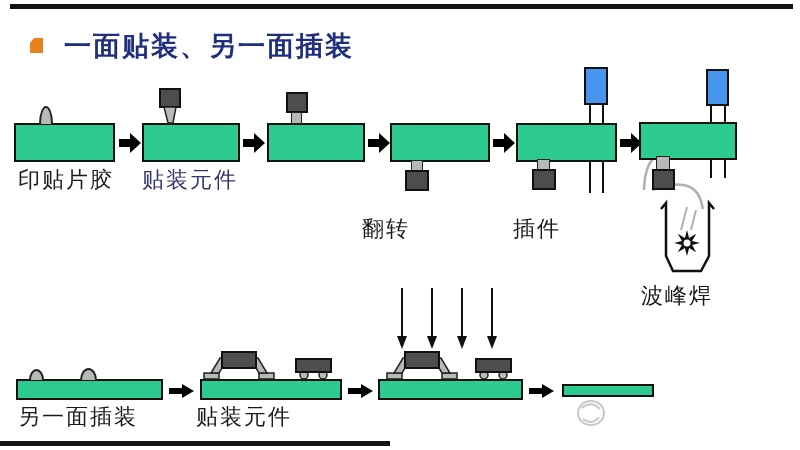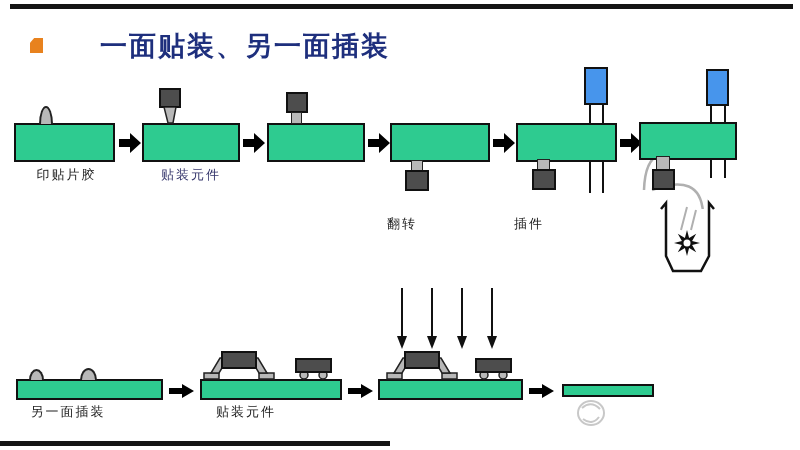--- a/index.html
+++ b/index.html
@@ -7,30 +7,30 @@
   #slide{position:relative;width:800px;height:450px;background:#ffffff;overflow:hidden;}
 
   .rule{position:absolute;background:#141414;}
   #rule-top{left:10px;top:4px;width:783px;height:5px;}
   #rule-bottom{left:0;top:441px;width:390px;height:5px;}
 
   #title-bullet{position:absolute;left:30px;top:38px;width:13px;height:15px;
     background:var(--accent-orange,#e8821e);
     clip-path:polygon(0 32%,32% 0,100% 0,100% 100%,0 100%);}
   #page-title{position:absolute;left:64px;top:28px;font-size:27px;font-weight:bold;
-    color:var(--title-navy,#1e2f7d);letter-spacing:2px;white-space:nowrap;margin-left:36px;}
+    color:var(--title-navy,#1e2f7d);letter-spacing:2px;white-space:nowrap;}
 
   .board{position:absolute;background:var(--pcb-green,#2ecb90);border:2px solid #111;box-sizing:border-box;}
   .dome{position:absolute;background:var(--component-light,#b8b8b8);border:2px solid #222;border-bottom:none;
     border-radius:50% 50% 0 0 / 100% 100% 0 0;box-sizing:border-box;}
   .sq{position:absolute;background:var(--component-dark,#4d4d4d);border:2px solid #111;box-sizing:border-box;}
   .pad{position:absolute;background:var(--component-light,#b8b8b8);border:1px solid #222;box-sizing:border-box;}
   .cap{position:absolute;background:var(--capacitor-blue,#4795ec);border:2px solid #111;box-sizing:border-box;}
   .leg{position:absolute;width:2px;background:#111;}
-  .lbl{position:absolute;font-size:13px;line-height:1.2;color:#1a1a1a;text-align:center;letter-spacing:2px;white-space:nowrap;}
+  .lbl{position:absolute;font-size:22px;line-height:1.2;color:#1a1a1a;letter-spacing:2px;white-space:nowrap;}
   .lbl.blue{color:var(--label-blue,#34356b);}
   .icon{position:absolute;}
   #watermark-text{position:absolute;left:606px;top:401px;font-size:22px;letter-spacing:2px;
     color:var(--watermark-gray,#c8c8c8);white-space:nowrap;}
 </style>
 </head>
 <body>
 
 <div id="slide">
 
@@ -77,21 +77,21 @@
     </svg>
 
   <div class="board" style="left:516px;top:123px;width:101px;height:39px"></div>
   <div class="cap" style="left:584px;top:67px;width:24px;height:38px"></div>
   <div class="leg" style="left:589px;top:105px;height:19px"></div>
   <div class="leg" style="left:602px;top:105px;height:19px"></div>
   <div class="leg" style="left:589px;top:160px;height:33px"></div>
   <div class="leg" style="left:602px;top:160px;height:33px"></div>
   <div class="pad" style="left:537px;top:159px;width:13px;height:11px"></div>
   <div class="sq" style="left:532px;top:169px;width:24px;height:21px"></div>
-  <div class="lbl" style="left:489px;top:216px;width:80px">插件</div>
+  <div class="lbl" style="left:513px;top:216px;width:80px">插件</div>
 
   <svg class="icon" style="left:620px;top:133px" width="22" height="20">
       <polygon points="0,6 11,6 11,0 22,10 11,20 11,14 0,14" fill="#000"></polygon>
     </svg>
 
   <svg class="icon" style="left:630px;top:150px" width="120" height="130">
     <path d="M14,40 Q15,10 29,5" fill="none" stroke="#b0b0b0" stroke-width="2.5"></path>
     <path d="M22,40 Q70,22 73,62" fill="none" stroke="#b0b0b0" stroke-width="2.5"></path>
     <path d="M31,59 L36,53 L36,106 L43,121 L71,121 L79,106 L79,53 L84,59" fill="#ffffff" stroke="#111" stroke-width="2.5"></path>
     <path d="M51,80 L57,57 M61,80 L66,60" fill="none" stroke="#b0b0b0" stroke-width="2"></path>
@@ -99,20 +99,21 @@
     <circle cx="57" cy="93" r="3.5" fill="#ffffff"></circle>
   </svg>
   <div class="board" style="left:639px;top:122px;width:98px;height:38px"></div>
   <div class="cap" style="left:706px;top:69px;width:23px;height:37px"></div>
   <div class="leg" style="left:710px;top:104px;height:19px"></div>
   <div class="leg" style="left:724px;top:104px;height:19px"></div>
   <div class="leg" style="left:710px;top:158px;height:20px"></div>
   <div class="leg" style="left:724px;top:158px;height:20px"></div>
   <div class="pad" style="left:656px;top:156px;width:14px;height:14px"></div>
   <div class="sq" style="left:652px;top:169px;width:23px;height:21px"></div>
+  <div class="lbl" style="left:641px;top:283px;width:80px">波峰焊</div>
 
   <div class="board" style="left:16px;top:379px;width:147px;height:21px"></div>
   <div class="dome" style="left:29px;top:369px;width:15px;height:11px"></div>
   <div class="dome" style="left:80px;top:368px;width:17px;height:12px"></div>
   <div class="lbl" style="left:18px;top:404px;width:100px">另一面插装</div>
 
   <svg class="icon" style="left:169px;top:384px" width="25" height="14">
       <polygon points="0,4 13,4 13,0 25,7 13,14 13,10 0,10" fill="#000"></polygon>
     </svg>
 

